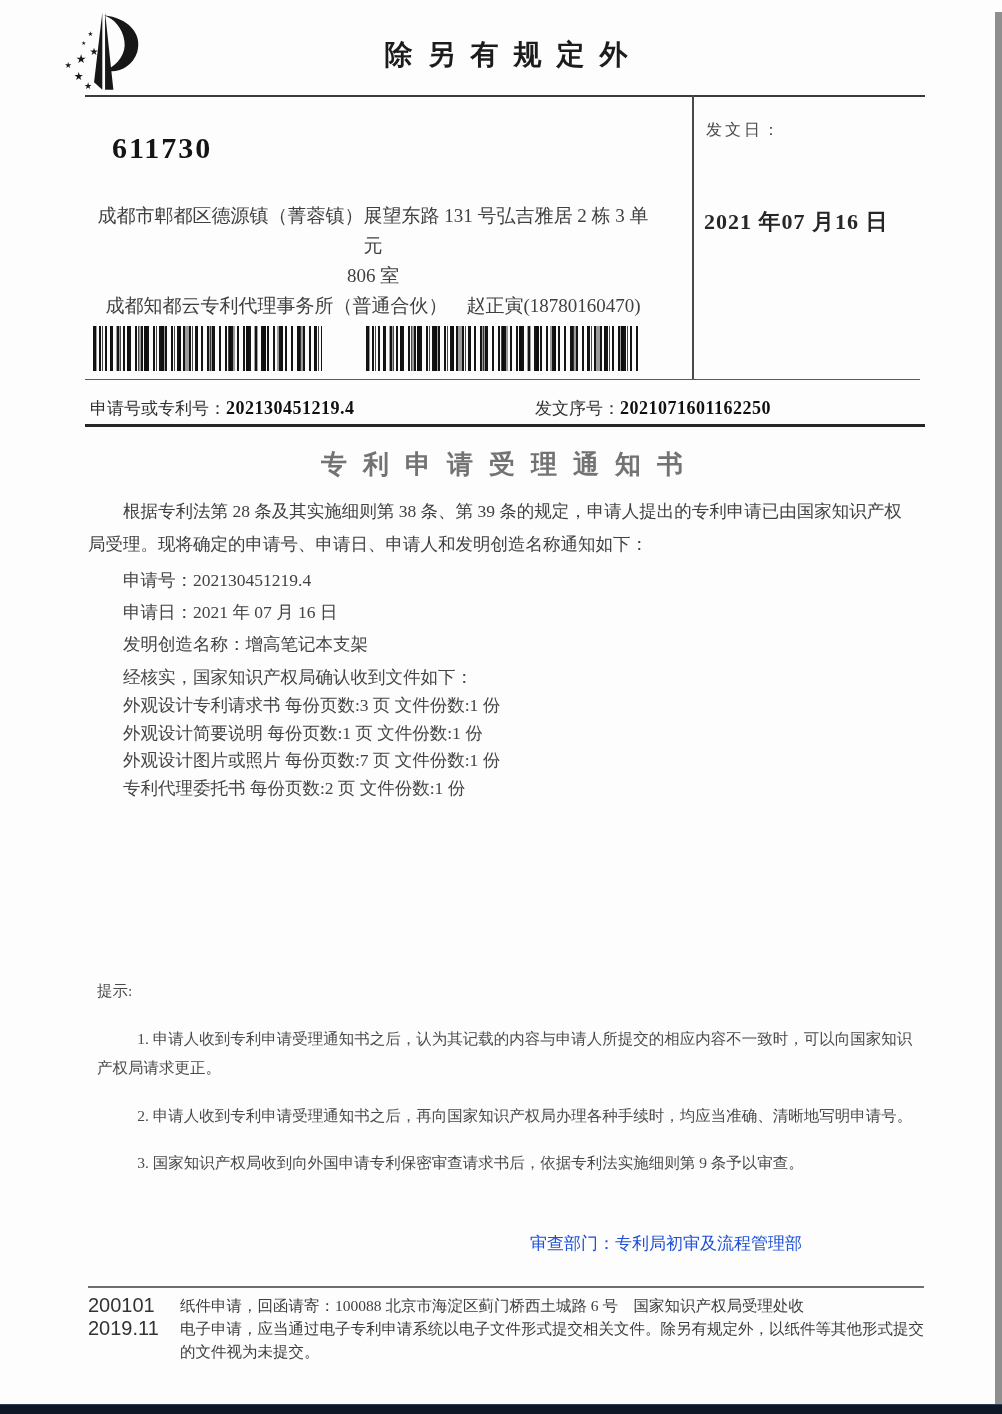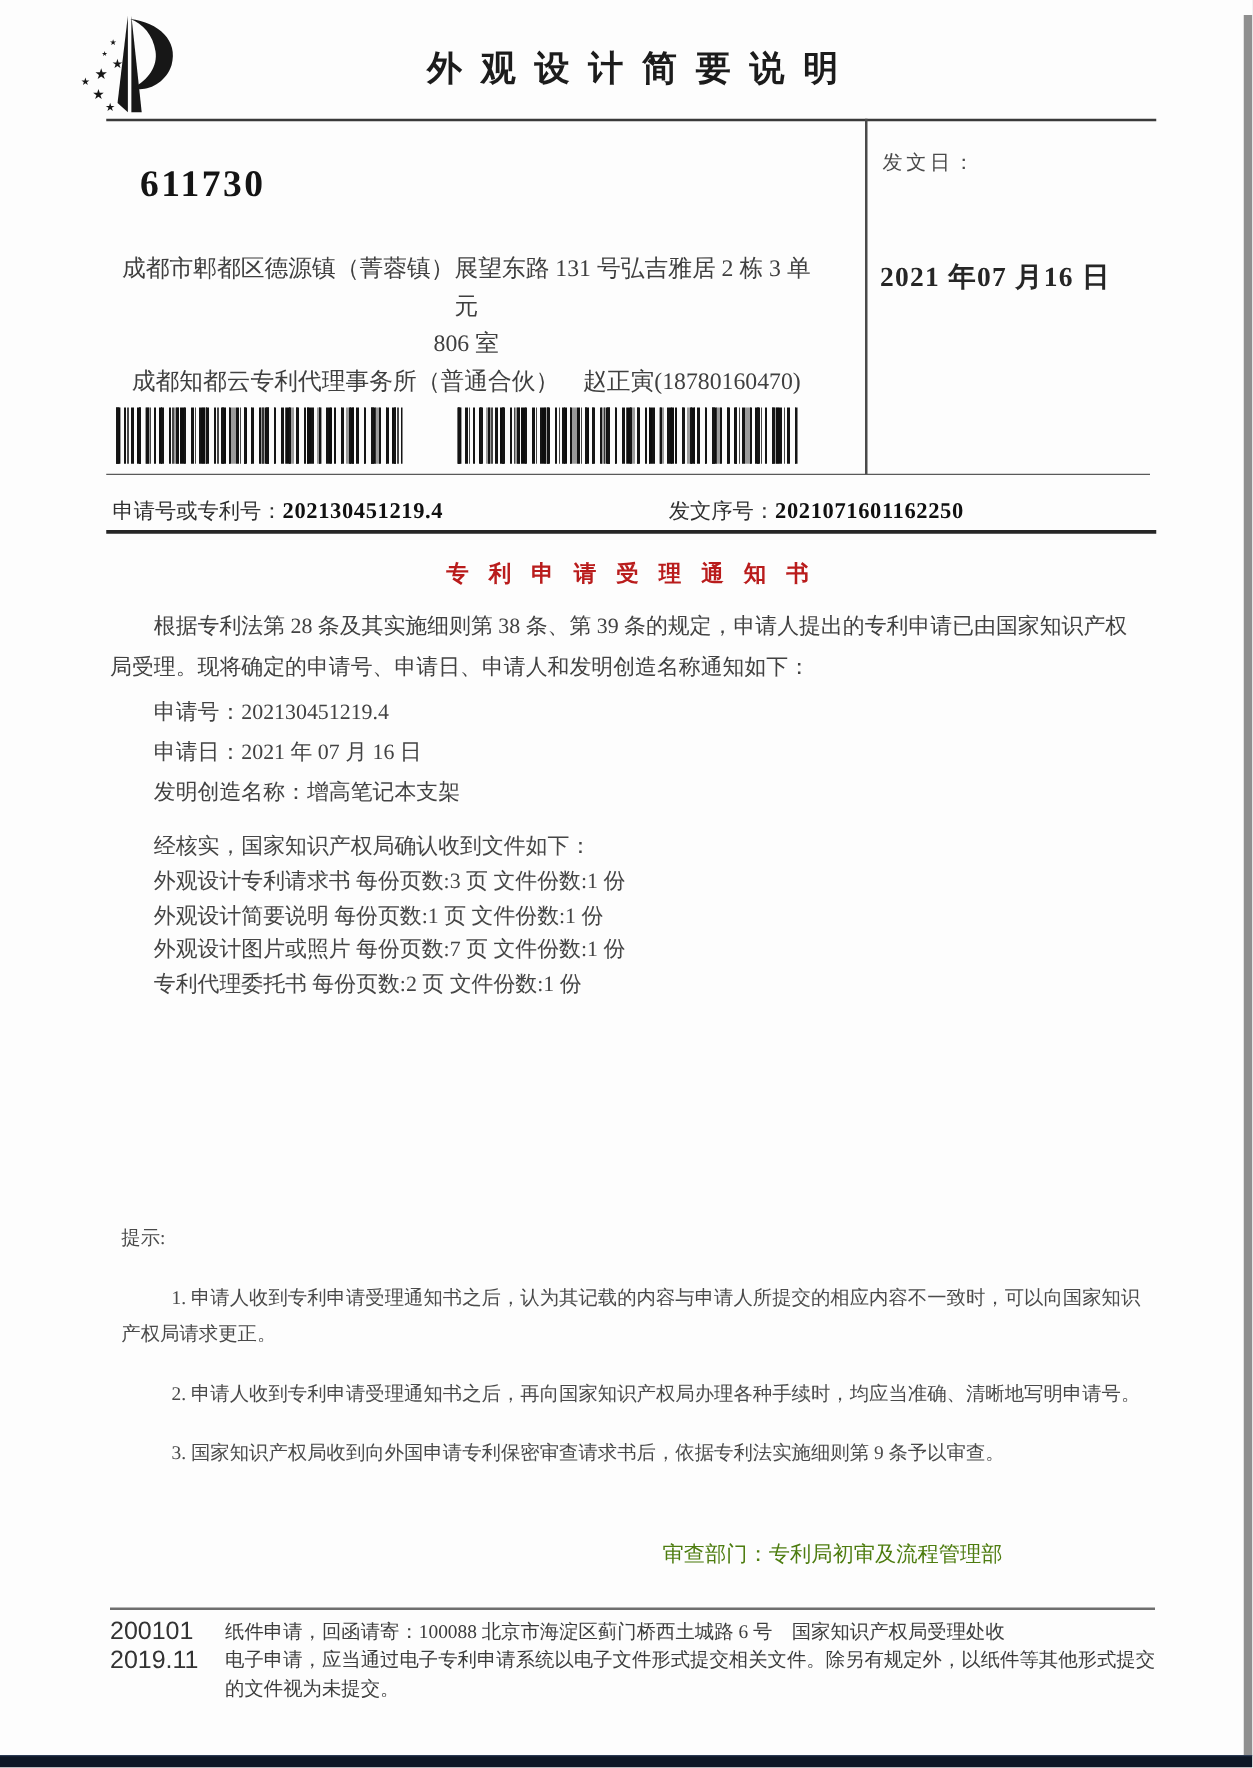--- a/index.html
+++ b/index.html
@@ -62,40 +62,40 @@
   .meta-left{position:absolute;left:0;top:0;}
   .meta-right{position:absolute;left:445px;top:0;}
   .meta-num{font-weight:bold;font-size:18px;color:#101010;letter-spacing:.5px;}
 
   
   .notice{left:88px;top:441px;width:826px;}
   .notice-title{
     margin:0;padding:6px 0 0 18px;
     text-align:center;
     font-family:"Liberation Sans","DejaVu Sans",sans-serif;
-    font-weight:bold;font-size:18px;color:#b91c1c;
+    font-weight:bold;font-size:26px;color:#737373;
     letter-spacing:16px;white-space:nowrap;
   }
   .notice-intro{
     margin:13px 0 0 0;text-indent:2em;
     font-size:17.5px;line-height:33px;color:#414141;
   }
-  .notice-fields{margin:3px 0 14px 35px;font-size:17.5px;line-height:32px;color:#424242;}
+  .notice-fields{margin:3px 0 4px 35px;font-size:17.5px;line-height:32px;color:#424242;}
   .notice-fields div{white-space:nowrap;}
   .notice-docs{margin:0 0 0 35px;font-size:17.5px;line-height:27.8px;color:#454545;}
   .notice-docs div{white-space:nowrap;}
 
   
   .tips{left:79px;top:958px;width:853px;font-size:15.5px;line-height:29.5px;color:#4a4a4a;}
   .tips p{margin:18px;}
   .tips .tip-item{text-indent:2.6em;}
 
   
   .signoff-examiner{left:146px;top:1212px;font-size:17px;color:#454545;white-space:pre;}
-  .signoff-dept{left:513px;top:1212px;font-size:17px;color:#4d7c0f;white-space:pre;}
+  .signoff-dept{left:513px;top:1212px;font-size:17px;color:#1d4ed8;white-space:pre;}
 
   
   .footer-grid{
     left:88px;top:1294px;width:842px;
     display:grid;grid-template-columns:92px 1fr;
     font-size:15.5px;line-height:23px;color:#3d3d3d;
   }
   .footer-grid .code{font-family:"Liberation Sans","DejaVu Sans",sans-serif;font-size:20px;color:#333;}
 
   
@@ -117,21 +117,21 @@
       <text x="30" y="30" font-size="7" fill="#171717">★</text>
       <text x="23" y="39" font-size="6" fill="#171717">★</text>
       <text x="32" y="50" font-size="11" fill="#171717">★</text>
       <text x="17" y="59" font-size="13" fill="#171717">★</text>
       <text x="5" y="64" font-size="9" fill="#171717">★</text>
       <text x="15" y="77" font-size="12" fill="#171717">★</text>
       <text x="26" y="87" font-size="10" fill="#171717">★</text>
     </svg>
   </div>
 
-  <div class="abs org-title">外观设计简要说明</div>
+  <div class="abs org-title">除另有规定外</div>
   <div class="abs rule-header"></div>
 
   <div class="abs mail-code">611730</div>
   <div class="abs mail-addr">
     <div>成都市郫都区德源镇（菁蓉镇）展望东路 131 号弘吉雅居 2 栋 3 单元</div>
     <div>806 室</div>
     <div>成都知都云专利代理事务所（普通合伙）　赵正寅(18780160470)</div>
   </div>
 
   <div class="abs vline-box"></div>

